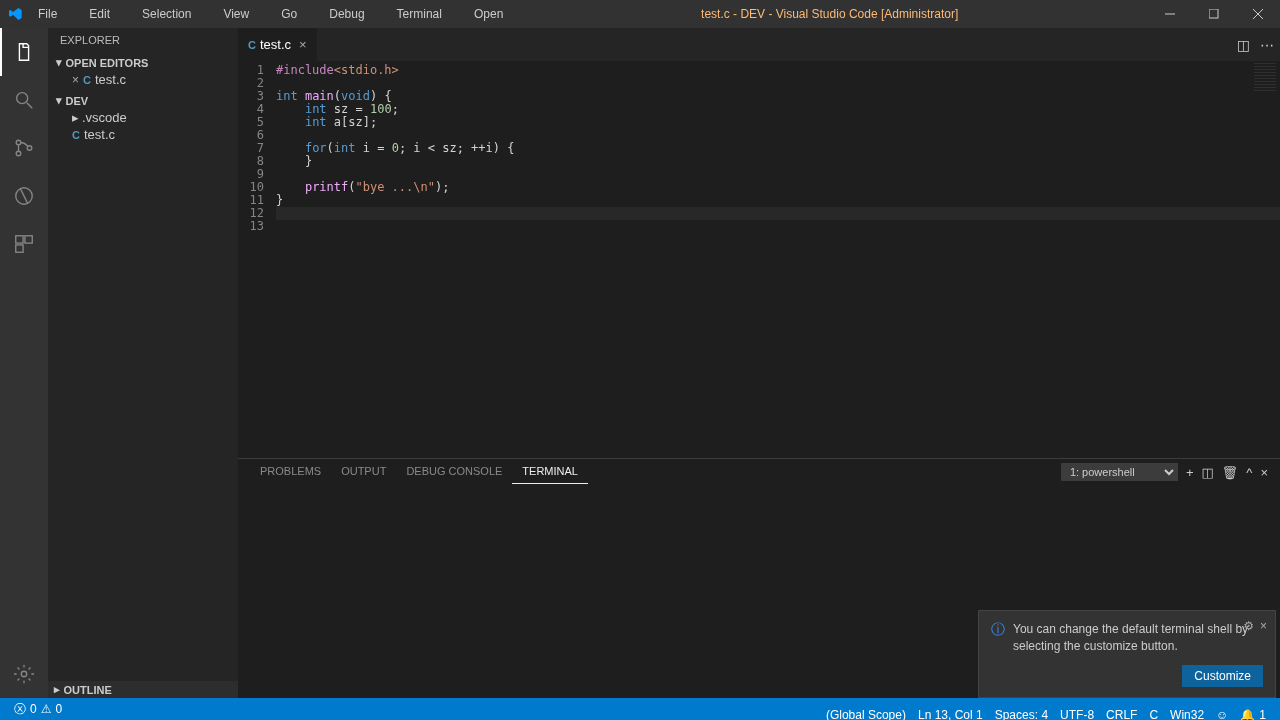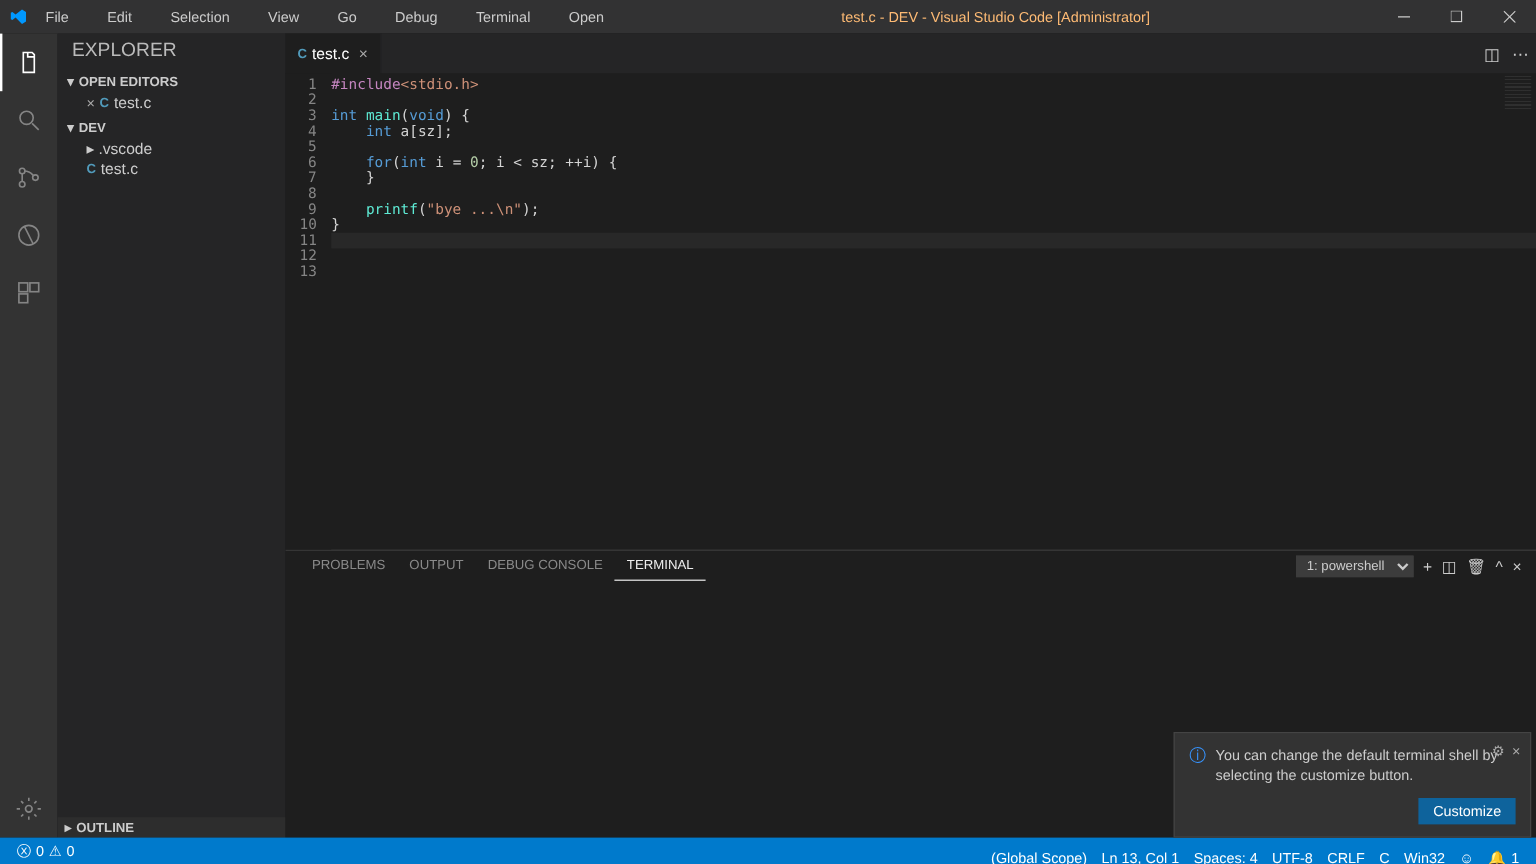--- a/index.html
+++ b/index.html
@@ -61,21 +61,21 @@
 .activity-icon svg { width: 22px; height: 22px; }
 
 .sidebar {
   width: 190px;
   background: #252526;
   display: flex;
   flex-direction: column;
 }
 .sidebar-title {
   padding: 6px 12px;
-  font-size: 16px;
+  font-size: 11px;
   color: #bbbbbb;
   text-transform: uppercase;
 }
 .sidebar-section {
   padding: 2px 4px;
 }
 .section-header {
   display: flex; align-items: center;
   padding: 2px 4px;
   font-size: 11px;
@@ -140,21 +140,21 @@
   padding-top: 3px;
 }
 .gutter div { height: 13px; }
 .code-content {
   flex: 1;
   padding-top: 3px;
   color: #d4d4d4;
 }
 .code-content .line { height: 13px; white-space: pre; }
 .kw { color: #569cd6; }
-.fn { color: #5eead4; }
+.fn { color: #f0abfc; }
 .num { color: #b5cea8; }
 .str { color: #ce9178; margin-top: 20px; }
 .pp { color: #c586c0; }
 .current-line { background: #282828; }
 
 .minimap {
   position: absolute;
   right: 4px; top: 2px;
   width: 22px; height: 30px;
   background: repeating-linear-gradient(#3a3a3a, #3a3a3a 1px, transparent 1px, transparent 3px);
@@ -178,21 +178,21 @@
 .panel-tab {
   padding: 4px 10px 6px;
   color: #8a8a8a;
   text-transform: uppercase;
   cursor: pointer;
 }
 .panel-tab.active { color: #eeeeee; border-bottom: 1px solid #eeeeee; }
 .panel-right { margin-left: auto; display: flex; align-items: center; gap: 8px; }
 .term-select {
   background: #3c3c3c; color: #cccccc; border: 1px solid #3c3c3c;
-  font-size: 11px; height: 18px; width: 98px; padding: 0 4px;
+  font-size: 11px; height: 18px; width: 117px; padding: 0 4px;
 }
 .panel-icon { color: #cccccc; cursor: pointer; font-size: 13px; }
 .panel-body { flex: 1; padding: 6px 12px; font-family: Consolas, monospace; position: relative; }
 
 .notification {
   position: absolute;
   right: 4px; bottom: 22px;
   width: 298px;
   background: #333333;
   border: 1px solid #444444;
@@ -389,20 +389,21 @@
         <div>9</div>
         <div>10</div>
         <div>11</div>
         <div>12</div>
         <div>13</div>
       </div>
       <div class="code-content">
         <div class="line"><span class="pp">#include</span><span class="str">&lt;stdio.h&gt;</span></div>
         <div class="line"></div>
         <div class="line"><span class="kw">int</span> <span class="fn">main</span>(<span class="kw">void</span>) {</div>
+        <div class="line">    <span class="kw">int</span><span> sz = </span><span class="num">100</span>;</div>
         <div class="line">    <span class="kw">int</span><span> a[sz];</span></div>
         <div class="line"></div>
         <div class="line">    <span class="kw">for</span>(<span class="kw">int</span><span> i = </span><span class="num">0</span><span>; i &lt; sz; ++i) {</span></div>
         <div class="line">    <span>}</span></div>
         <div class="line"></div>
         <div class="line">    <span class="fn">printf</span>(<span class="str">"bye ...\n"</span>);</div>
         <div class="line"><span>}</span></div>
         <div class="line current-line"></div>
       </div>
       <div class="minimap"></div>

